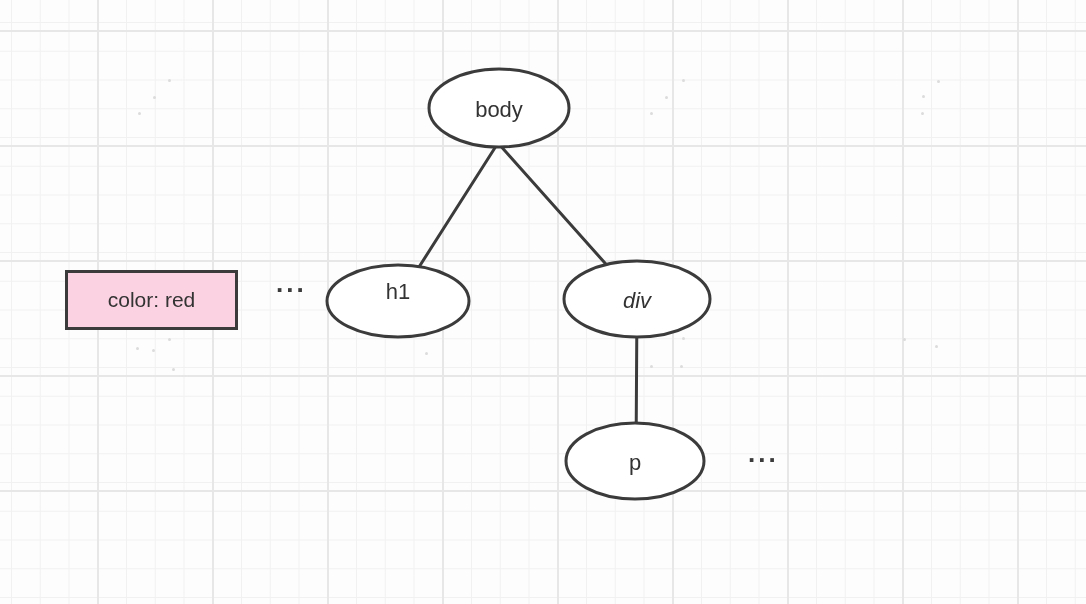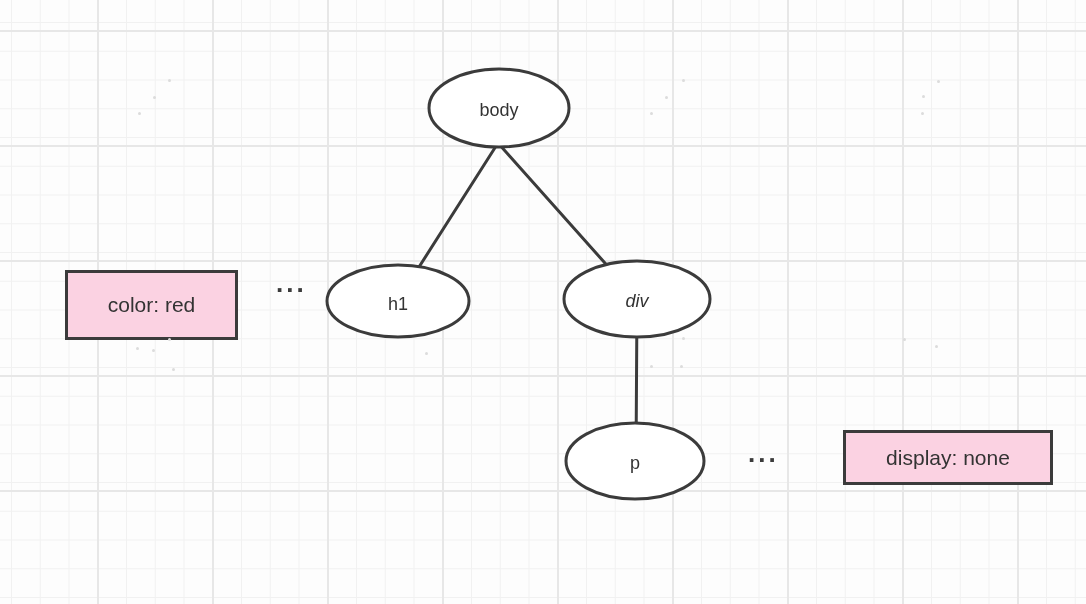--- a/index.html
+++ b/index.html
@@ -44,21 +44,21 @@
     stroke-linecap: round;
   }
   svg.tree ellipse {
     fill: #ffffff;
     stroke: #3b3b3b;
     stroke-width: 3;
   }
   .node-label {
     position: absolute;
     transform: translate(-50%, -50%);
-    font-size: 18px;
+    font-size: 22px;
     color: #333333;
     white-space: nowrap;
     user-select: none;
   }
   .prop-box {
     position: absolute;
     display: flex;
     align-items: center;
     justify-content: center;
     background: #fbd2e2;
@@ -94,29 +94,26 @@
     <line x1="498" y1="143" x2="398" y2="300"></line>
     <line x1="498" y1="143" x2="637" y2="299"></line>
     <line x1="637" y1="299" x2="636" y2="461"></line>
     <ellipse cx="499" cy="108" rx="70" ry="39"></ellipse>
     <ellipse cx="398" cy="301" rx="71" ry="36"></ellipse>
     <ellipse cx="637" cy="299" rx="73" ry="38"></ellipse>
     <ellipse cx="635" cy="461" rx="69" ry="38"></ellipse>
   </svg>
 
   <div class="node-label" style="left:499px; top:110px;">body</div>
-  <div class="node-label" style="left:398px; top:304px;">h1</div>
+  <div class="node-label" style="left:398px; top:292px;">h1</div>
   <div class="node-label" style="left:637px; top:301px;font-style:italic;">div</div>
   <div class="node-label" style="left:635px; top:463px;">p</div>
 
-  <div class="prop-box" style="left:65px; top:270px; width:173px; height:70px;">
+  <div class="prop-box" style="left:65px; top:270px; width:173px; height:60px;">
     <span>color: red</span>
-  </div>
-  <div class="prop-box" style="left:843px; top:430px; width:210px; height:55px;">
-    <span>display: none</span>
   </div>
 
   <div class="dots" style="left:276px; top:270px;">...</div>
   <div class="dots" style="left:748px; top:440px;">...</div>
 
   <div class="speck" style="left:168px; top:79px;"></div>
   <div class="speck" style="left:153px; top:96px;"></div>
   <div class="speck" style="left:138px; top:112px;"></div>
   <div class="speck" style="left:682px; top:79px;"></div>
   <div class="speck" style="left:665px; top:96px;"></div>

